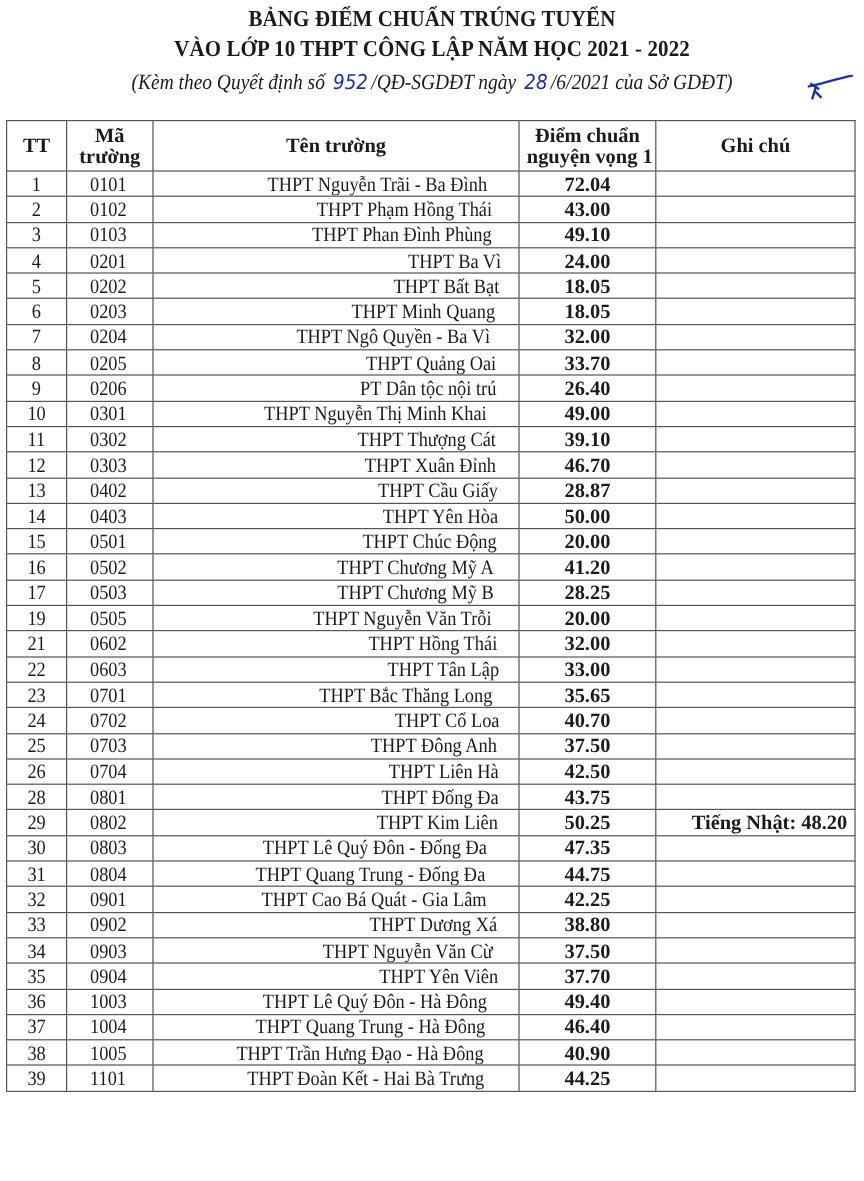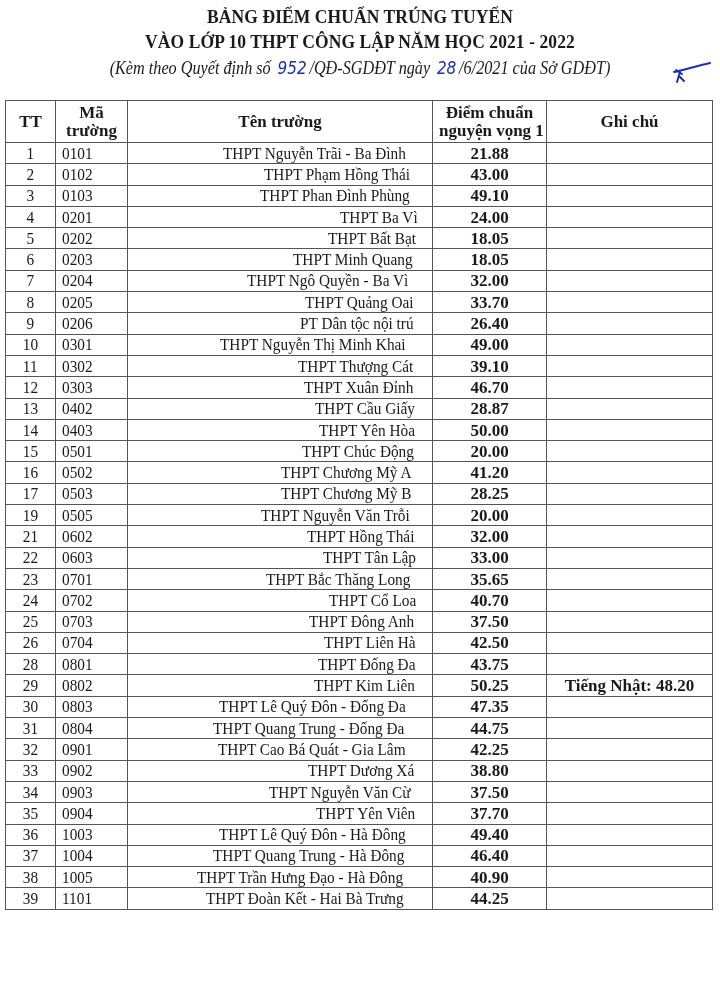--- a/index.html
+++ b/index.html
@@ -36,24 +36,24 @@
   }
   table.scores th {
     height: 41px; font-weight: bold; text-align: center; line-height: 18px; font-size: 17px;
   }
   col.c-tt { width: 50px; }
   col.c-code { width: 72px; }
   col.c-name { width: 305px; }
   col.c-score { width: 114px; }
   col.c-note { width: 166px; }
   td.tt { text-align: center; padding: 0; }
-  td.code { text-align: left; padding-left: 7px; }
+  td.code { text-align: center; padding-left: 7px; }
   td.name { text-align: right; padding-left: 7px; }
   td.score { text-align: center; font-weight: bold; }
-  td.note { text-align: center; font-weight: bold; padding-left: 8px; }
+  td.note { text-align: right; font-weight: bold; padding-left: 8px; }
   .squeeze { display: inline-block; transform: scaleX(0.9); transform-origin: left center; }
   .squeeze-c { display: inline-block; transform: scaleX(0.9); transform-origin: center center; }
 </style>
 </head>
 <body>
 
 <div class="title1">BẢNG ĐIỂM CHUẨN TRÚNG TUYỂN</div>
 <div class="title2">VÀO LỚP 10 THPT CÔNG LẬP NĂM HỌC 2021 - 2022</div>
 
 <div class="subtitle">
@@ -88,21 +88,21 @@
         <div>nguyện vọng 1</div>
       </th>
       <th>Ghi chú</th>
     </tr>
   </thead>
   <tbody id="rows">
       <tr>
         <td class="tt"><span class="squeeze-c">1</span></td>
         <td class="code"><span class="squeeze">0101</span></td>
         <td class="name"><span class="squeeze">THPT Nguyễn Trãi - Ba Đình</span></td>
-        <td class="score"><span>21.88</span></td>
+        <td class="score"><span>72.04</span></td>
         <td class="note"><span></span></td>
       </tr>
       <tr>
         <td class="tt"><span class="squeeze-c">2</span></td>
         <td class="code"><span class="squeeze">0102</span></td>
         <td class="name"><span class="squeeze">THPT Phạm Hồng Thái</span></td>
         <td class="score"><span>43.00</span></td>
         <td class="note"><span></span></td>
       </tr>
       <tr>

